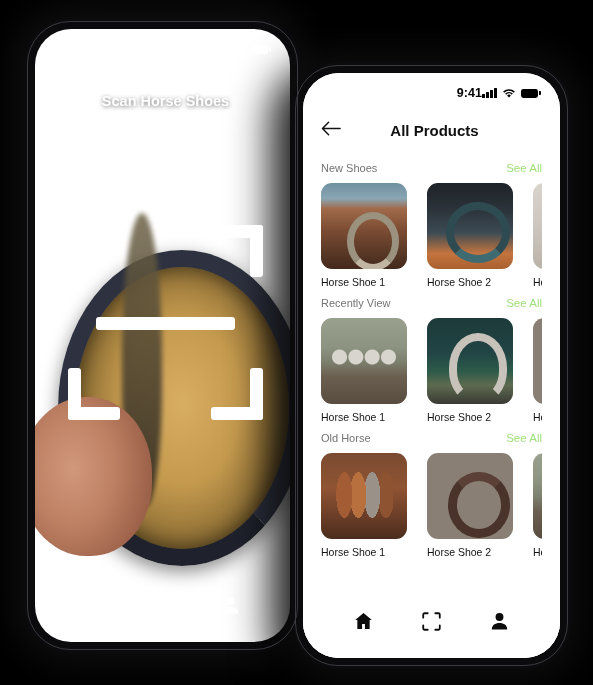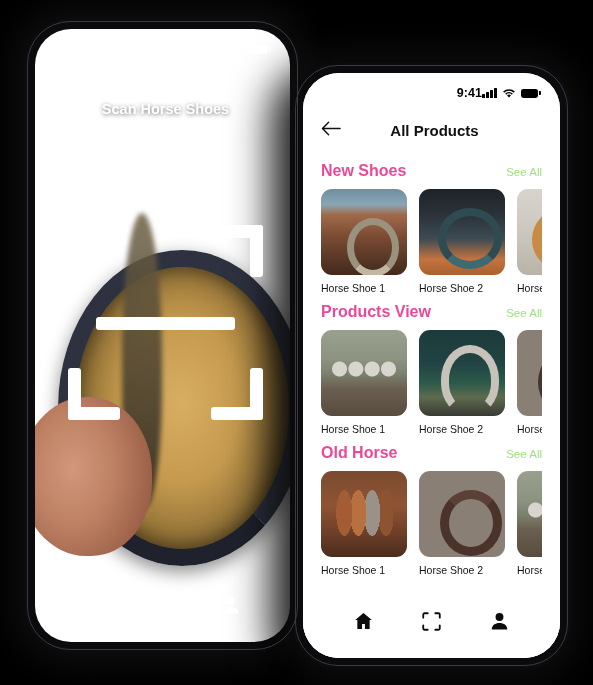--- a/index.html
+++ b/index.html
@@ -125,21 +125,21 @@
     position:absolute; left:-6%; top:60%;
     width: 52%; height: 26%;
     background: radial-gradient(ellipse 70% 80% at 40% 45%, #d2987c 0%, #bd8063 45%, #9c6149 85%);
     border-radius: 50% 48% 46% 50%;
     filter: blur(.6px);
     z-index:2;
   }
 
   
   .cam-nav {
-    position:absolute; top:70px; left:0; right:0;
+    position:absolute; top:62px; left:0; right:0;
     display:flex; align-items:center;
     padding: 0 18px;
     z-index: 6;
     justify-content: center;
   }
   .cam-nav .back { width:28px; }
   .cam-title {
     flex:1; text-align:center;
     color:#fff; font-size:14.5px; font-weight:700;
     text-shadow: 0 1px 4px rgba(0,0,0,.55);
@@ -190,24 +190,24 @@
   .prod-title {
     flex:1; text-align:center;
     font-size:15px; font-weight:700; color:#111;
     margin-left:-20px;
   }
   .section { padding: 0 18px; }
   .section-head {
     display:flex; align-items:baseline; justify-content:space-between;
     margin: 9px 0 9px 0;
   }
-  .section-title { font-size:16px; font-weight:700; color:#ec4899; }
+  .section-title { font-size:11px; font-weight:400; color:#737373; }
   .see-all { font-size:11.5px; font-weight:400;margin-left:44px; }
   .cards {
-    display:flex; gap:12px;
+    display:flex; gap:20px;
     overflow:hidden;
   }
   .card { width:86px; flex:0 0 86px; }
   .thumbimg {
     width:86px; height:86px; border-radius:11px;
     overflow:hidden; position:relative;
     background:#8a7f74;
   }
   .card-label {
     margin-top:7px;
@@ -390,21 +390,21 @@
             </div>
             <div class="card">
               <div class="thumbimg t-sand"></div>
               <div class="card-label">Horse Shoe 3</div>
             </div>
           </div>
         </div>
 
         <div class="section">
           <div class="section-head">
-            <span class="section-title">Products View</span>
+            <span class="section-title">Recently View</span>
             <span class="see-all" style="color: rgb(158, 224, 122);">See All</span>
           </div>
           <div class="cards">
             <div class="card">
               <div class="thumbimg t-stone"></div>
               <div class="card-label">Horse Shoe 1</div>
             </div>
             <div class="card">
               <div class="thumbimg t-teal"></div>
               <div class="card-label">Horse Shoe 2</div>

